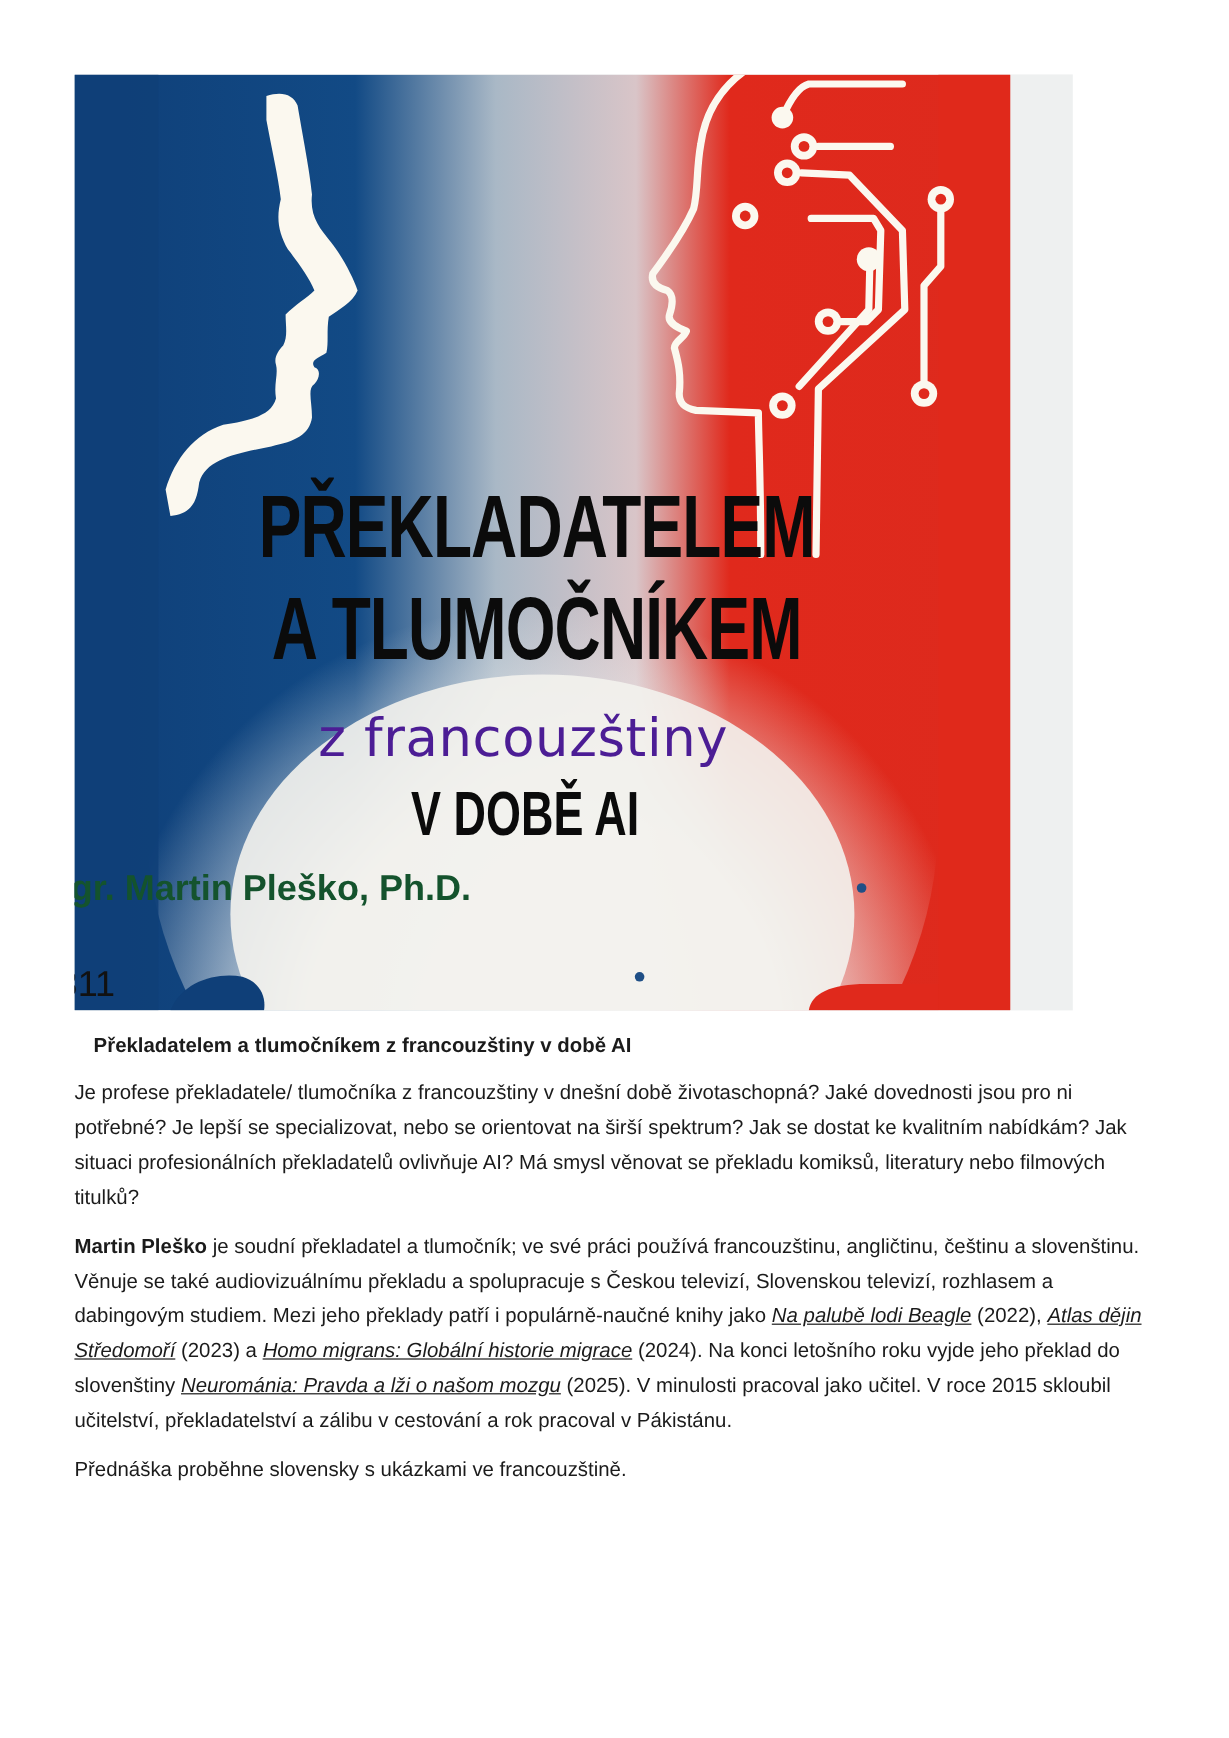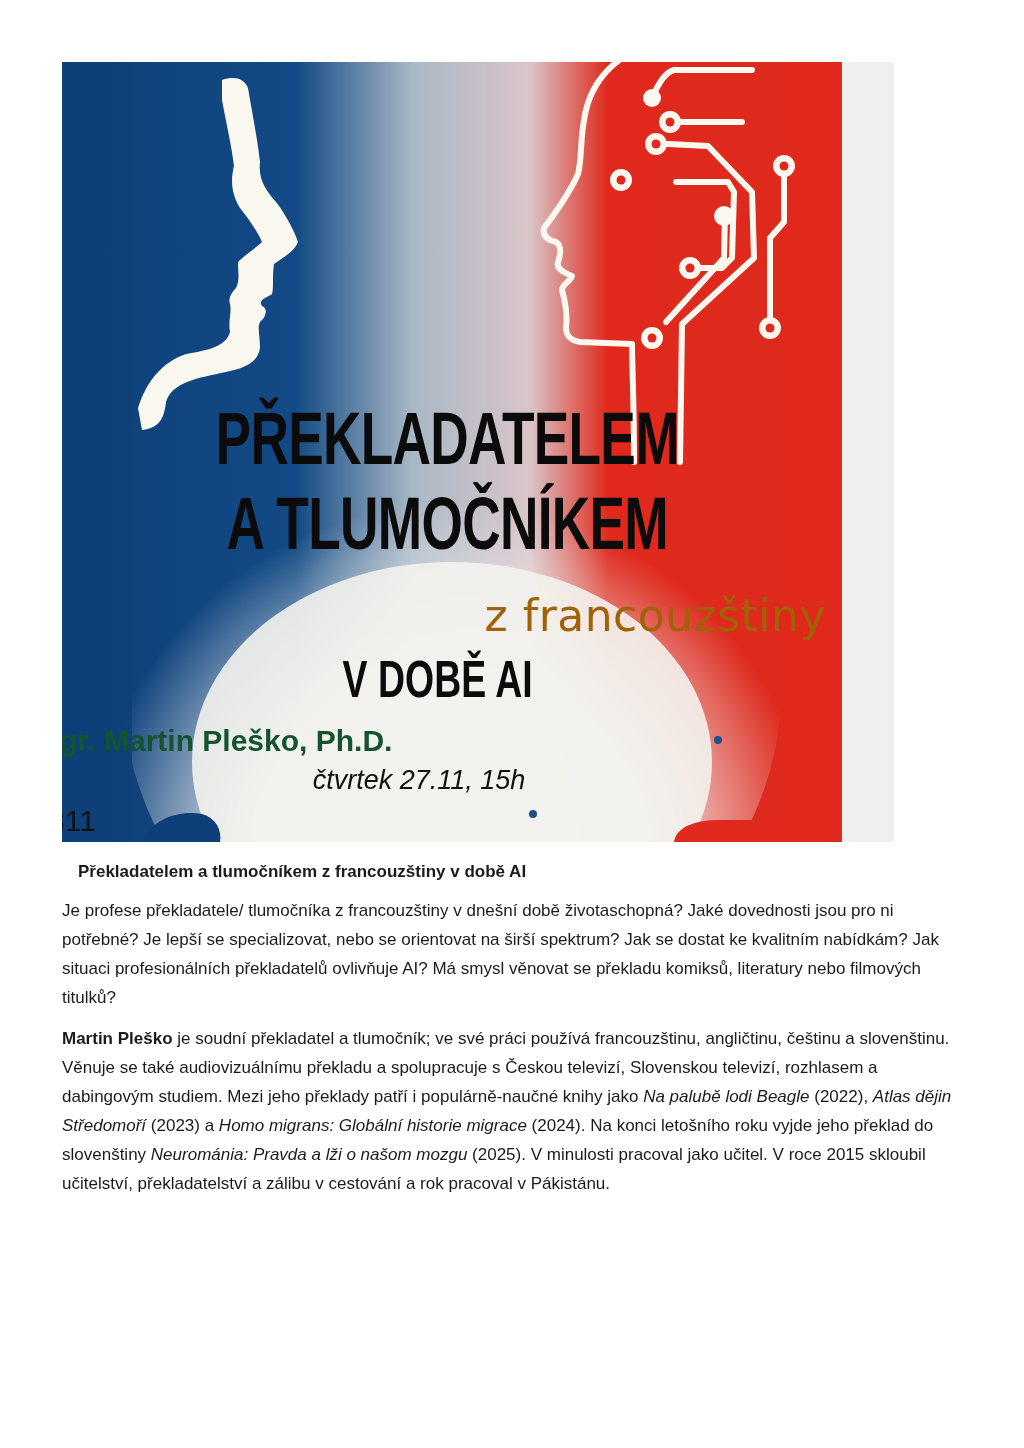--- a/index.html
+++ b/index.html
@@ -8,37 +8,37 @@
 
     .poster { position: absolute; left: 62px; top: 62px; width: 832px; height: 780px; overflow: hidden;
               background: #eef0f0; }
     .poster svg.bg { position: absolute; left: 0; top: 0; width: 780px; height: 780px; }
 
     .poster-title { position: absolute; left: 0; width: 780px; text-align: center; margin: 0;
                     font-family: "Liberation Sans", "DejaVu Sans", sans-serif; font-weight: 700;
                     color: #0b0b0b; letter-spacing: -1px; line-height: 1; }
     .pt1 { top: 340px; font-size: 74px; transform: scaleX(0.72); transform-origin: 373px 0; }
     .pt2 { top: 425px; font-size: 74px; transform: scaleX(0.72); transform-origin: 373px 0; }
-    .pt-sub { position: absolute; left: 0; width: 780px; text-align: right; top: 528px; font-size: 44px;
-              color: #a16207; font-family: "DejaVu Sans", sans-serif; letter-spacing: 0.5px; transform: translateX(-16px); }
+    .pt-sub { position: absolute; left: 0; width: 780px; text-align: center; top: 528px; font-size: 44px;
+              color: #4c1d95; font-family: "DejaVu Sans", sans-serif; letter-spacing: 0.5px; transform: translateX(-16px); }
     .pt-era { position: absolute; left: 0; width: 780px; text-align: center; top: 587px; font-size: 52px;
               font-weight: 700; color: #0b0b0b; transform: scaleX(0.72) translateX(-20px); transform-origin: 390px 0; }
     .pt-speaker { position: absolute; left: 0; width: 780px; top: 662px; font-size: 30px;
                   font-weight: 700; color: #14532d; transform: translateX(-28px); }
     .pt-date { position: absolute; left: 0; width: 780px; text-align: center; top: 703px; font-size: 27px;
                font-style: italic; color: #111; transform: translateX(-33px); }
     .pt-room { position: absolute; left: 0; width: 780px; text-align: left; top: 742px; font-size: 30px;
                color: #111; transform: translateX(-34px); }
 
     .article { position: absolute; left: 62px; top: 860px; width: 900px; font-size: 17px; line-height: 29px;
                color: #1b1b1b; }
     .article h1 { font-size: 17px; font-weight: 700; margin: 0 0 12px 16px; line-height: 24px; }
     .article p { margin: 0 0 12px 0; }
     .article p b { font-weight: 700; margin-top: 25px; }
-    .article p i { font-style: italic; }
+    .article p i { font-style: italic; text-decoration: underline; }
   </style>
 </head>
 <body>
 
 <div class="poster">
   <svg class="bg" viewBox="0 0 780 780">
     <defs>
       <linearGradient id="flag" x1="0" y1="0" x2="1" y2="0">
         <stop offset="0" stop-color="#0f3f78"></stop>
         <stop offset="0.30" stop-color="#124a85"></stop>
@@ -102,21 +102,21 @@
     <path d="M612 780 C614 766 630 758 660 758 L720 758 L720 780 Z" fill="#e0291c"></path>
     <circle cx="656" cy="678" r="4" fill="#1f4f86"></circle>
     <circle cx="471" cy="752" r="4" fill="#1f4f86"></circle>
   </svg>
 
   <h2 class="poster-title pt1">PŘEKLADATELEM</h2>
   <h2 class="poster-title pt2">A TLUMOČNÍKEM</h2>
   <div class="pt-sub">z francouzštiny</div>
   <div class="pt-era">V DOBĚ AI</div>
   <div class="pt-speaker">Mgr. Martin Pleško, Ph.D.</div>
-  <div class="pt-date">čtvrtek 27.11, 15h</div>
   <div class="pt-room">A311</div>
 </div>
 
 <div class="article">
   <h1>Překladatelem a tlumočníkem z francouzštiny v době AI</h1>
   <p>Je profese překladatele/ tlumočníka z francouzštiny v dnešní době životaschopná? Jaké dovednosti jsou pro ni potřebné? Je lepší se specializovat, nebo se orientovat na širší spektrum? Jak se dostat ke kvalitním nabídkám? Jak situaci profesionálních překladatelů ovlivňuje AI? Má smysl věnovat se překladu komiksů, literatury nebo filmových titulků?</p>
   <p><b>Martin Pleško</b><span> je soudní překladatel a tlumočník; ve své práci používá francouzštinu, angličtinu, češtinu a slovenštinu. Věnuje se také audiovizuálnímu překladu a spolupracuje s Českou televizí, Slovenskou televizí, rozhlasem a dabingovým studiem. Mezi jeho překlady patří i populárně-naučné knihy jako </span><i>Na palubě lodi Beagle</i><span> (2022), </span><i>Atlas dějin Středomoří</i><span> (2023) a </span><i>Homo migrans: Globální historie migrace</i><span> (2024). Na konci letošního roku vyjde jeho překlad do slovenštiny </span><i>Neurománia: Pravda a lži o našom mozgu</i><span> (2025). V minulosti pracoval jako učitel. V roce 2015 skloubil učitelství, překladatelství a zálibu v cestování a rok pracoval v Pákistánu.</span></p>
+  <p>Přednáška proběhne slovensky s ukázkami ve francouzštině.</p>
 </div>
 
 </body></html>

